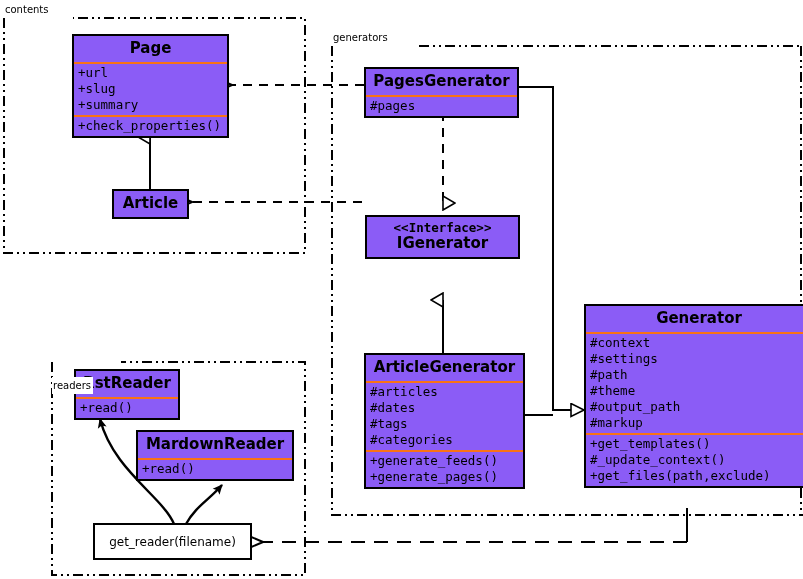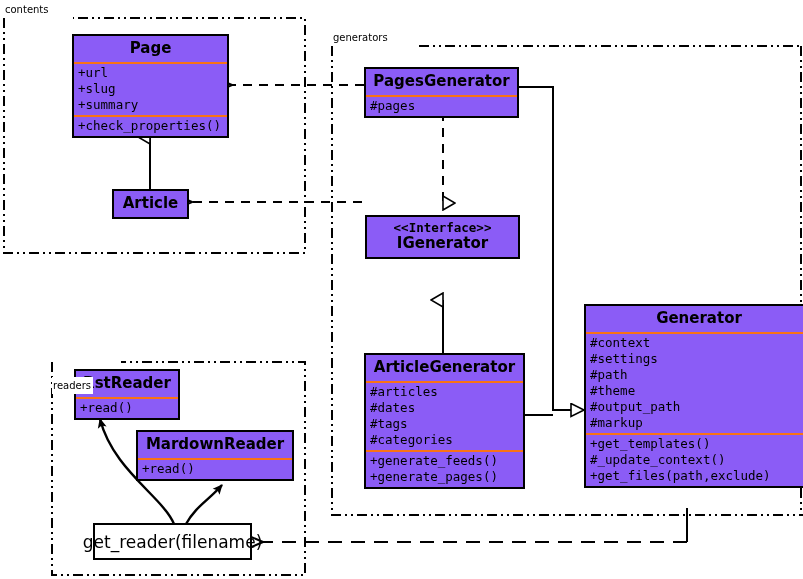--- a/index.html
+++ b/index.html
@@ -70,21 +70,21 @@
   }
   .plain-box {
     position: absolute;
     box-sizing: border-box;
     border: 2px solid #000;
     background: #ffffff;
     display: flex;
     align-items: center;
     justify-content: center;
     font-family: "DejaVu Sans", sans-serif;
-    font-size: 17px;
+    font-size: 12px;
     color: #000;
     z-index: 5;
     white-space: nowrap;
   }
 
   
   .pkg-label {
     position: absolute;
     font-family: "DejaVu Sans", sans-serif;
     font-size: 10px;

